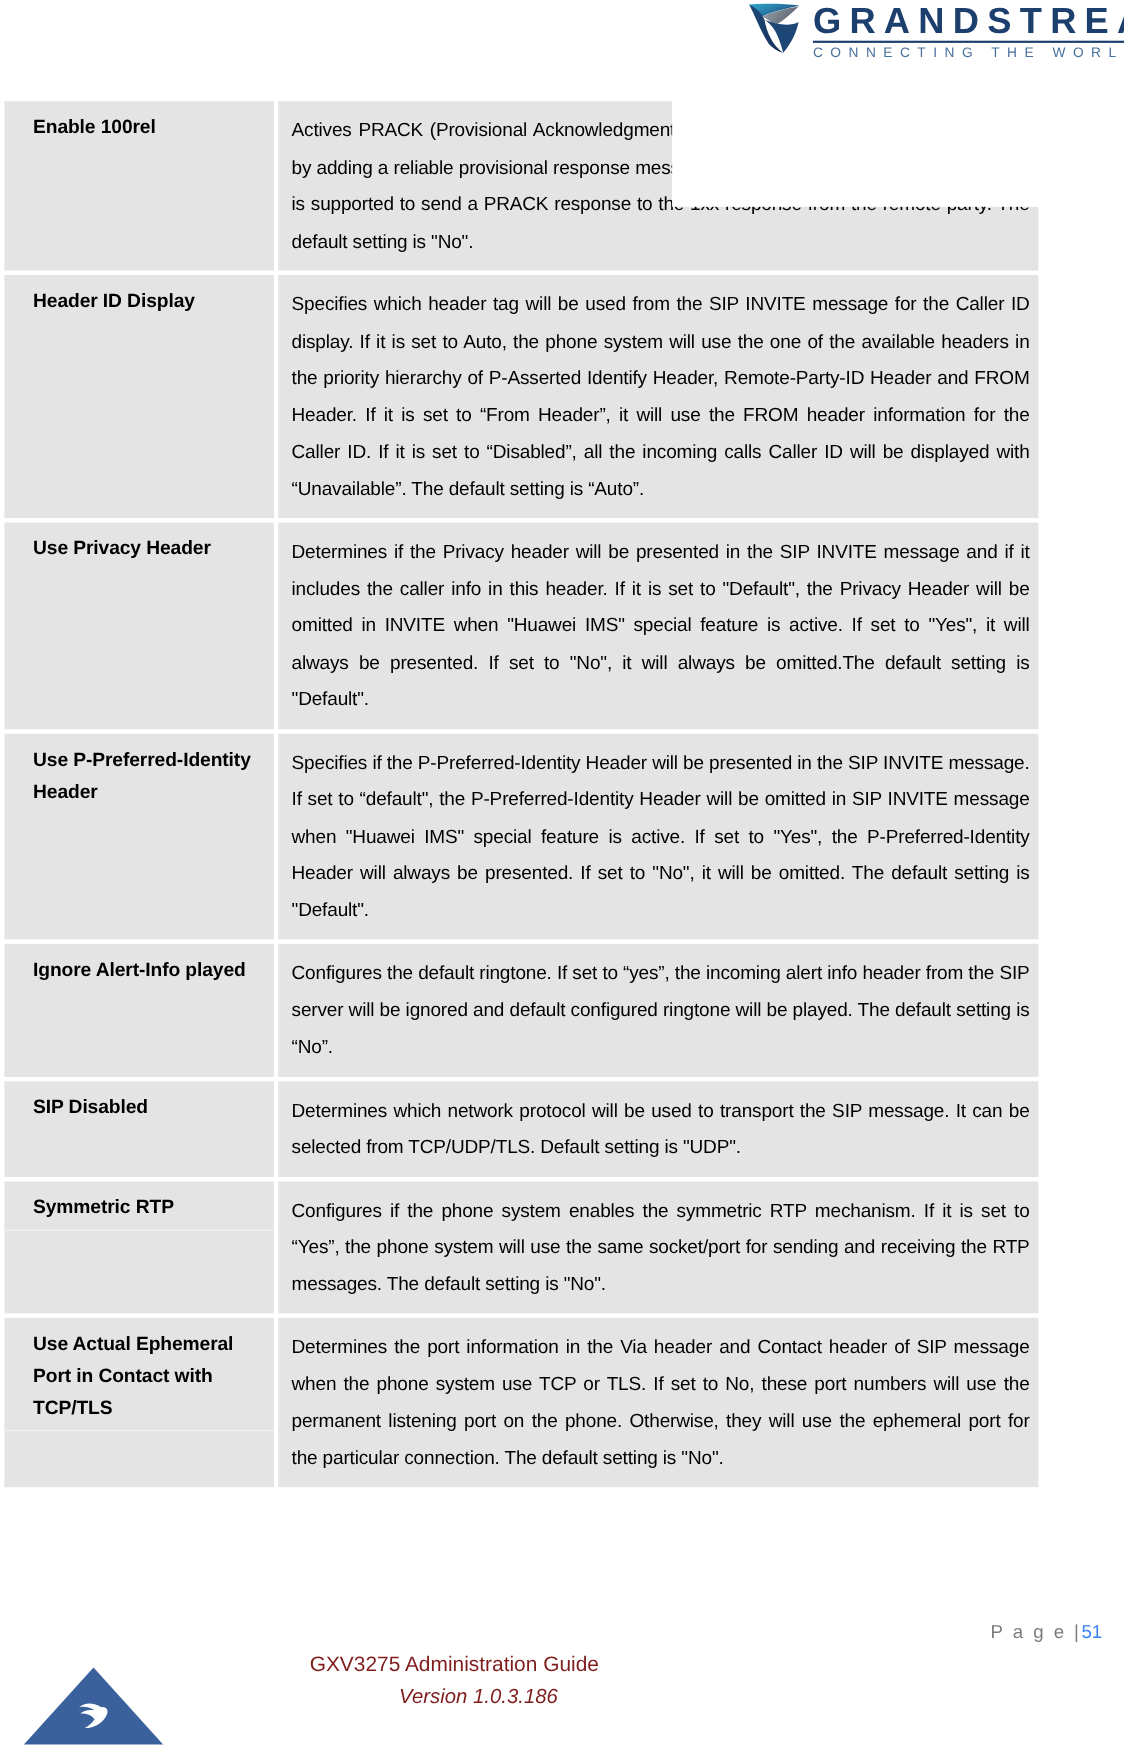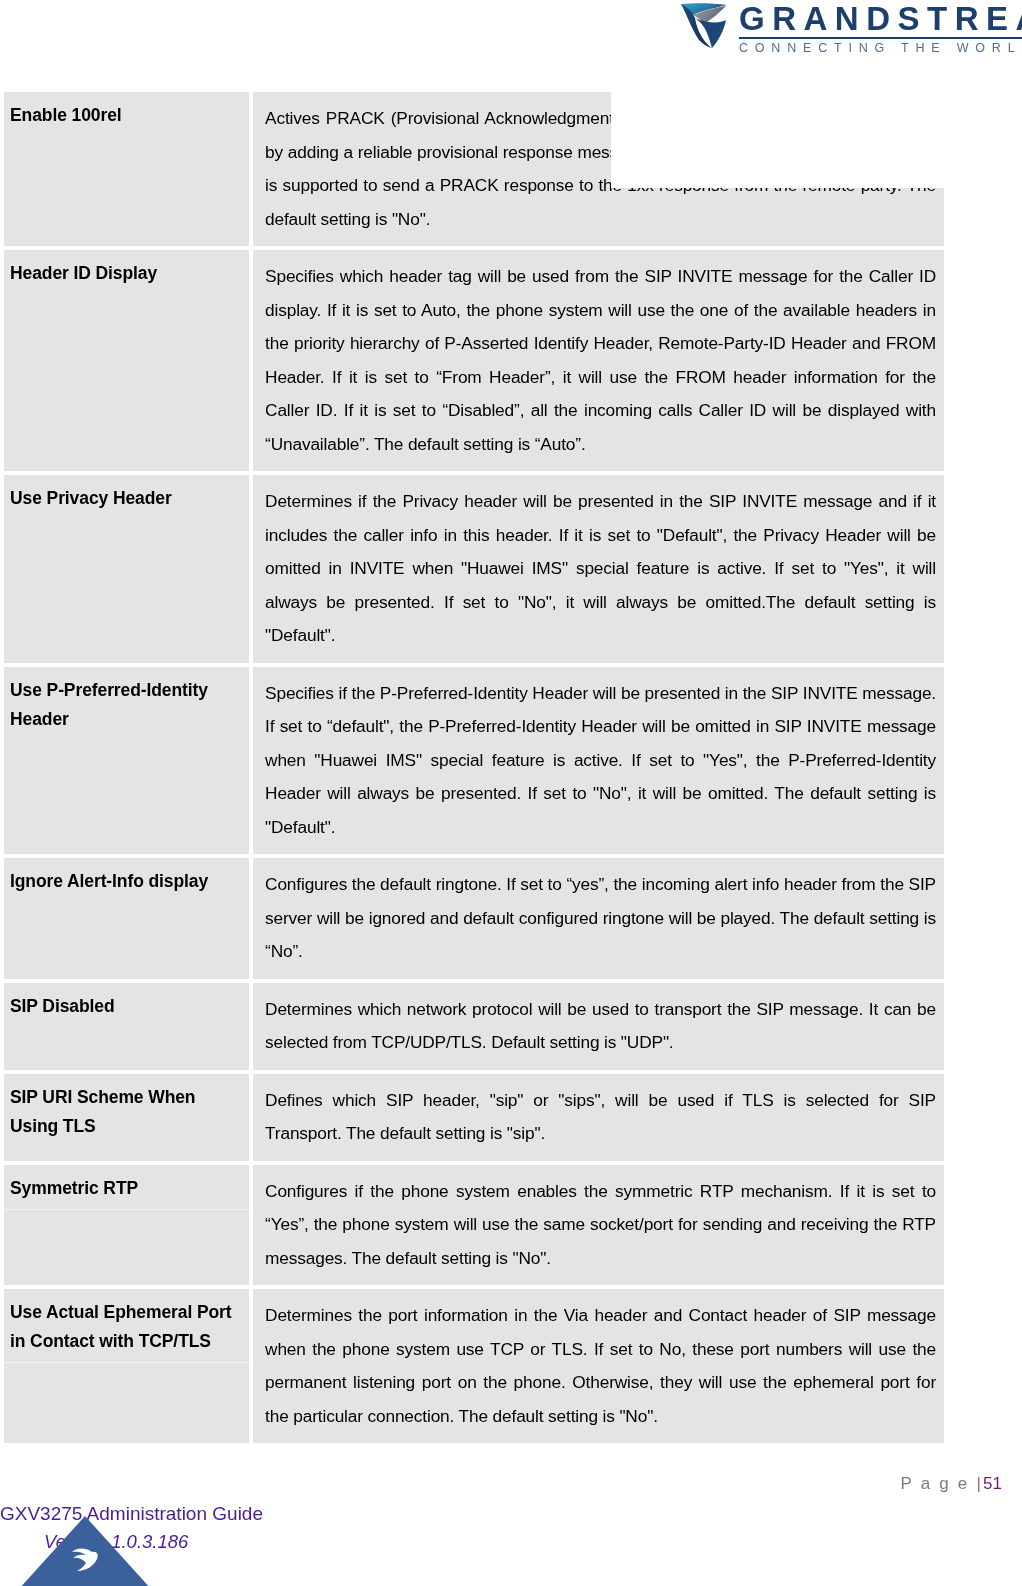--- a/index.html
+++ b/index.html
@@ -36,20 +36,21 @@
   }
   .col-desc {
     width: 688px;
   }
   .label-cell {
     padding: 9px 6px 6px 6px;
     font-size: 17.5px;
     font-weight: bold;
     line-height: 29px;
     letter-spacing: -0.1px;
+    margin-left: 20px;
   }
   .desc-cell {
     padding: 10px 8px 10px 12px;
     font-size: 17.3px;
     line-height: 33.5px;
     text-align: justify;
     text-justify: inter-word;
     letter-spacing: -0.15px;
   }
   .label-sub-divider {
@@ -107,30 +108,31 @@
   .page-number {
     position: absolute;
     right: 20px;
     top: 1474px;
     font-size: 17px;
     color: #7b7b7b;
     letter-spacing: 2.2px;
     white-space: nowrap;
   }
   .page-number .num {
-    color: #701a75;
+    color: #3b82f6;
     letter-spacing: 0px;
   }
   .footer-title {
     position: absolute;
     left: 0;
     top: 1500px;
     width: 826px;
+    text-align: center;
     font-size: 19px;
-    color: #4c1d95;
+    color: #7f1d1d;
     line-height: 28px;
   }
   .footer-title .ver {
     font-style: italic;
     font-size: 18.5px;
     padding-left: 44px;
   }
   .footer-triangle {
     position: absolute;
     left: 14px;
@@ -176,40 +178,32 @@
       <tr>
         <td>
           <div class="label-cell">Use P-Preferred-Identity Header</div>
         </td>
         <td>
           <div class="desc-cell">Specifies if the P-Preferred-Identity Header will be presented in the SIP INVITE message. If set to “default", the P-Preferred-Identity Header will be omitted in SIP INVITE message when "Huawei IMS" special feature is active. If set to "Yes", the P-Preferred-Identity Header will always be presented. If set to "No", it will be omitted. The default setting is "Default".</div>
         </td>
       </tr>
       <tr>
         <td>
-          <div class="label-cell">Ignore Alert-Info display</div>
+          <div class="label-cell">Ignore Alert-Info played</div>
         </td>
         <td>
           <div class="desc-cell">Configures the default ringtone. If set to “yes”, the incoming alert info header from the SIP server will be ignored and default configured ringtone will be played. The default setting is “No”.</div>
         </td>
       </tr>
       <tr>
         <td>
           <div class="label-cell">SIP Disabled</div>
         </td>
         <td>
           <div class="desc-cell">Determines which network protocol will be used to transport the SIP message. It can be selected from TCP/UDP/TLS. Default setting is "UDP".</div>
-        </td>
-      </tr>
-      <tr>
-        <td>
-          <div class="label-cell">SIP URI Scheme When Using TLS</div>
-        </td>
-        <td>
-          <div class="desc-cell">Defines which SIP header, "sip" or "sips", will be used if TLS is selected for SIP Transport. The default setting is "sip".</div>
         </td>
       </tr>
       <tr>
         <td>
           <div class="label-cell">Symmetric RTP</div>
           <div class="label-sub-divider"></div>
         </td>
         <td>
           <div class="desc-cell">Configures if the phone system enables the symmetric RTP mechanism. If it is set to “Yes”, the phone system will use the same socket/port for sending and receiving the RTP messages. The default setting is "No".</div>
         </td>

